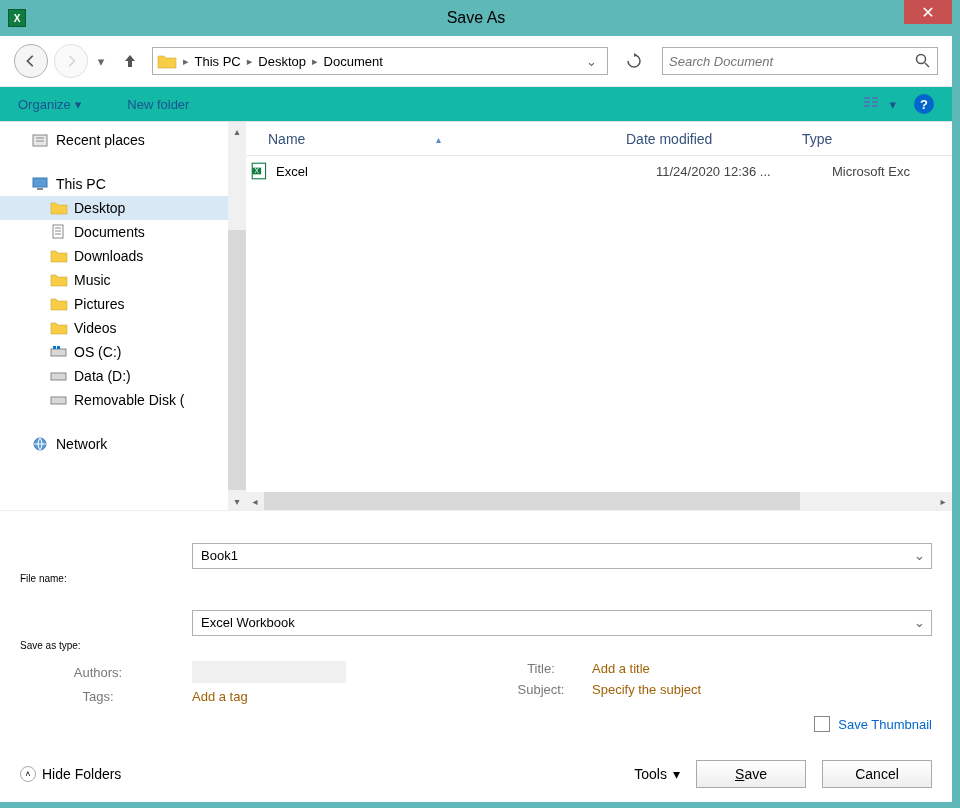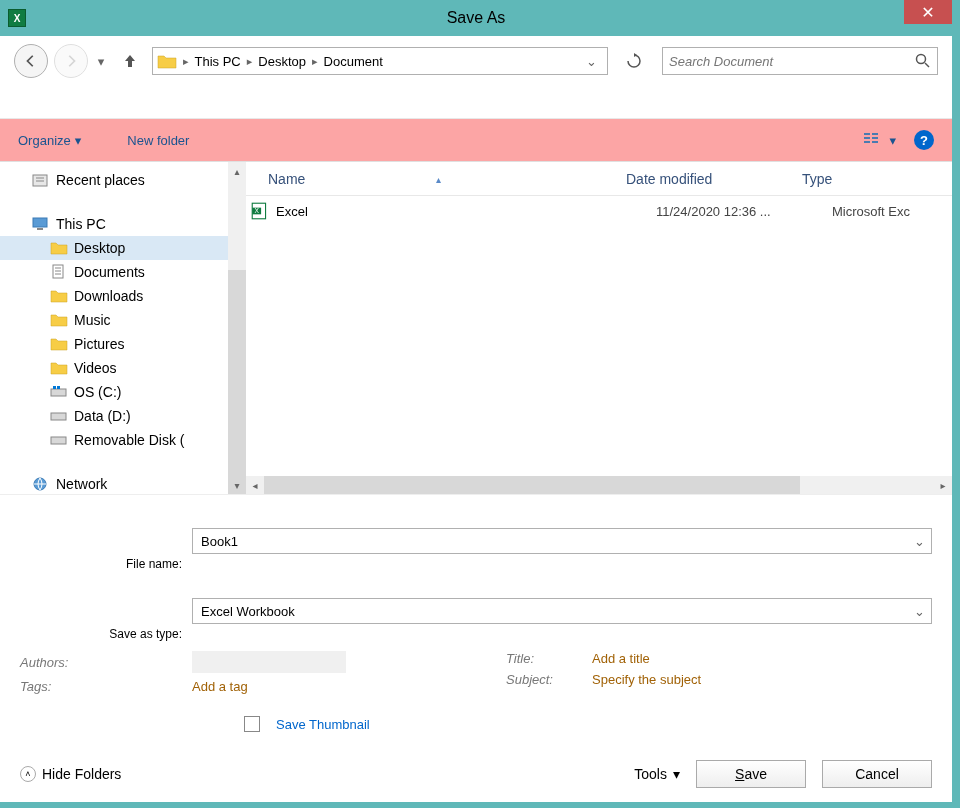--- a/index.html
+++ b/index.html
@@ -18,21 +18,21 @@
 .recent-chevron { width: 14px; display: flex; align-items: center; justify-content: center; cursor: pointer; color: #666; }
 .breadcrumb { flex: 0 0 456px; height: 28px; border: 1px solid #b0b0b0; display: flex; align-items: center; padding: 0 4px; background: #fff; }
 .breadcrumb .folder-icon { width: 20px; height: 18px; margin-right: 4px; }
 .breadcrumb .sep { color: #666; margin: 0 2px; font-size: 11px; }
 .breadcrumb .seg { color: #000; padding: 0 4px; cursor: pointer; }
 .breadcrumb .bc-dropdown { margin-left: auto; cursor: pointer; color: #666; padding: 0 6px; }
 .refresh-btn { width: 28px; height: 28px; border-left: none; display: flex; align-items: center; justify-content: center; cursor: pointer; margin-left: 6px; }
 .search-box { flex: 1; height: 28px; border: 1px solid #b0b0b0; display: flex; align-items: center; padding: 0 6px; margin-left: 8px; }
 .search-box input { flex: 1; border: none; outline: none; font-size: 13px; color: #888; font-style: italic; }
 .search-box .search-icon { width: 16px; height: 16px; cursor: pointer; }
-.toolbar { height: 44px; border-top: 1px solid #e8e8e8; border-bottom: 1px solid #e0e0e0; background: #fca5a5; display: flex; align-items: center; padding: 0 18px; margin-top: 32px; }
+.toolbar { height: 36px; border-top: 1px solid #e8e8e8; border-bottom: 1px solid #e0e0e0; background: #14b8a6; display: flex; align-items: center; padding: 0 18px; }
 .toolbar .organize { color: #1a5490; cursor: pointer; display: flex; align-items: center; gap: 4px; }
 .toolbar .newfolder { color: #1a5490; cursor: pointer; margin-left: 46px; }
 .toolbar .right { margin-left: auto; display: flex; align-items: center; gap: 18px; }
 .view-btn { display: flex; align-items: center; gap: 4px; cursor: pointer; }
 .help-btn { width: 20px; height: 20px; border-radius: 50%; background: #0066cc; color: #fff; display: flex; align-items: center; justify-content: center; font-size: 13px; font-weight: bold; cursor: pointer; }
 .main-area { flex: 1; display: flex; overflow: hidden; }
 .tree { width: 246px; overflow-y: auto; padding: 6px 0; font-size: 14px; position: relative; }
 .tree-scroll { position: absolute; right: 0; top: 0; width: 18px; height: 100%; background: #f0f0f0; }
 .tree-scroll .arrow { height: 18px; display: flex; align-items: center; justify-content: center; color: #666; cursor: pointer; font-size: 10px; }
 .tree-scroll .thumb { position: absolute; top: 108px; width: 18px; height: 260px; background: #d8d8d8; }
@@ -52,32 +52,32 @@
 .file-row .file-icon { width: 20px; height: 18px; margin-right: 6px; }
 .file-row .col-name { width: 380px; }
 .file-row .col-date { width: 176px; color: #444; }
 .file-row .col-type { flex: 1; color: #444; }
 .hscroll { height: 18px; background: #f0f0f0; display: flex; align-items: center; }
 .hscroll .arrow { width: 18px; height: 18px; display: flex; align-items: center; justify-content: center; cursor: pointer; color: #666; font-size: 10px; }
 .hscroll .track { flex: 1; height: 18px; position: relative; }
 .hscroll .thumb { position: absolute; left: 0; width: 80%; height: 18px; background: #d8d8d8; }
 .form-area { padding: 16px 20px 14px 20px; border-top: 1px solid #eee; }
 .form-row { display: flex; align-items: center; margin-bottom: 10px; }
-.form-row label { width: 172px; text-align: right; padding-right: 10px; font-size: 12px; margin-top: 46px; }
+.form-row label { width: 172px; padding-right: 10px; font-size: 10px; margin-top: 46px; }
 .form-row .combo { flex: 1; height: 26px; border: 1px solid #b0b0b0; display: flex; align-items: center; padding: 0 8px; background: #fff; position: relative; }
 .form-row .combo .dd { position: absolute; right: 6px; color: #666; cursor: pointer; }
 .meta-row { display: flex; margin-top: 8px; }
 .meta-col { display: flex; align-items: center; margin-bottom: 6px; }
-.meta-col label { width: 172px; text-align: left; padding-right: 16px; color: #777; font-style: italic; }
+.meta-col label { width: 172px; text-align: center; padding-right: 16px; color: #777; }
 .meta-col .val { color: #a16207; cursor: pointer; }
 .meta-col .val-input { min-width: 154px; height: 22px; background: #f0f0f0; }
 .meta-left { flex: 0 0 486px; }
 .meta-right { flex: 1; }
 .meta-right .meta-col label { width: 86px; }
-.thumb-row { display: flex; align-items: center; margin: 16px 0 0 224px; gap: 16px; }
+.thumb-row { display: flex; align-items: center; margin: 6px 0 0 224px; gap: 8px; justify-content: flex-end; }
 .thumb-row .checkbox { width: 16px; height: 16px; border: 1px solid #888; cursor: pointer; }
 .thumb-row span { color: #0066cc; }
 .button-row { display: flex; align-items: center; padding: 14px 20px; }
 .hide-folders { display: flex; align-items: center; gap: 6px; cursor: pointer; font-size: 14px; }
 .hide-folders .chev { width: 16px; height: 16px; border: 1px solid #aaa; border-radius: 50%; display: flex; align-items: center; justify-content: center; font-size: 9px; }
 .button-row .right { margin-left: auto; display: flex; align-items: center; gap: 16px; }
 .tools { cursor: pointer; display: flex; align-items: center; gap: 6px; font-size: 14px; }
 .btn { width: 110px; height: 28px; border: 1px solid #aaa; background: linear-gradient(#fff,#eee); display: flex; align-items: center; justify-content: center; cursor: pointer; font-size: 14px; }
 .btn .ul { text-decoration: underline; }
 .folder-svg { fill: #f7cd46; stroke: #c9a227; stroke-width: 0.5; }

